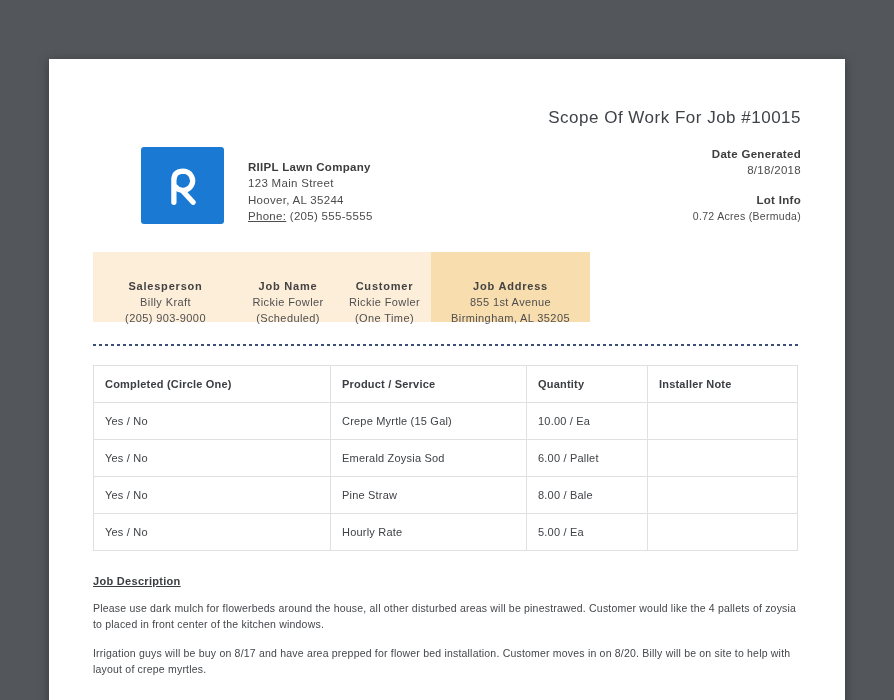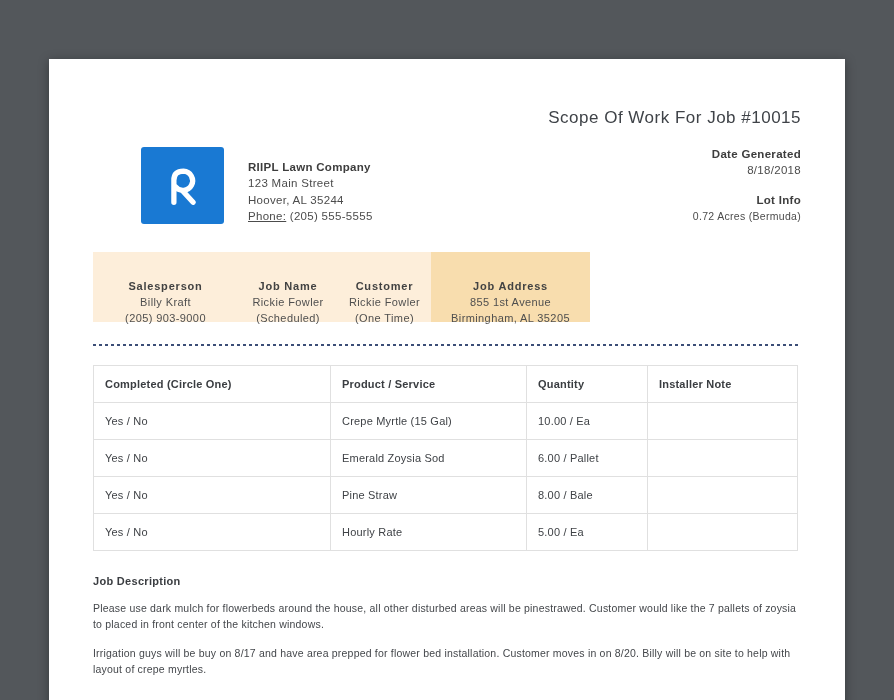--- a/index.html
+++ b/index.html
@@ -126,20 +126,21 @@
   .col-quantity  { width: 121px; }
   .col-note      { width: 150px; }
 
   
   .job-desc-heading {
     margin-top: 24px;
     font-size: 11px;
     font-weight: bold;
     letter-spacing: 0.3px;
     color: #3a3d41;
+    text-decoration: underline;
   }
   .job-desc-para {
     margin-top: 13px;
     font-size: 10.5px;
     line-height: 16px;
     letter-spacing: 0.2px;
     color: #44474b;
     width: 704px;
   }
 </style>
@@ -231,18 +232,18 @@
           <tr>
             <td>Yes / No</td>
             <td>Hourly Rate</td>
             <td>5.00 / Ea</td>
             <td></td>
           </tr>
         </tbody>
       </table>
 
       <div class="job-desc-heading">Job Description</div>
-      <p class="job-desc-para">Please use dark mulch for flowerbeds around the house, all other disturbed areas will be pinestrawed. Customer would like the 7 pallets of zoysia to placed in front center of the kitchen windows.</p>
+      <p class="job-desc-para">Please use dark mulch for flowerbeds around the house, all other disturbed areas will be pinestrawed. Customer would like the 4 pallets of zoysia to placed in front center of the kitchen windows.</p>
       <p class="job-desc-para">Irrigation guys will be buy on 8/17 and have area prepped for flower bed installation. Customer moves in on 8/20. Billy will be on site to help with layout of crepe myrtles.</p>
 
     </div>
   </div>
 </div>
 
 </body></html>

